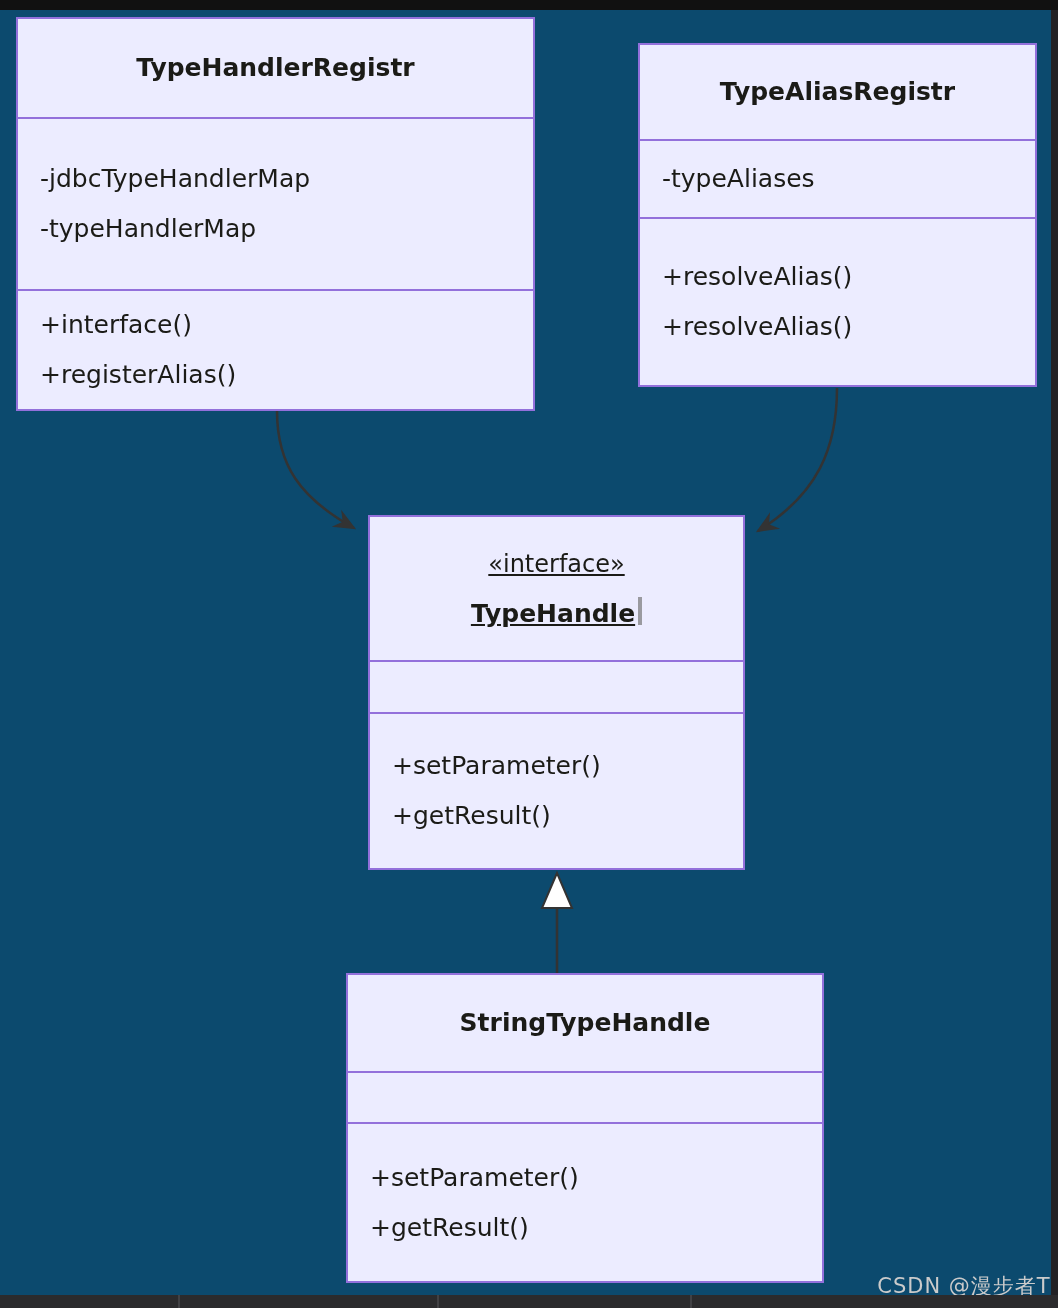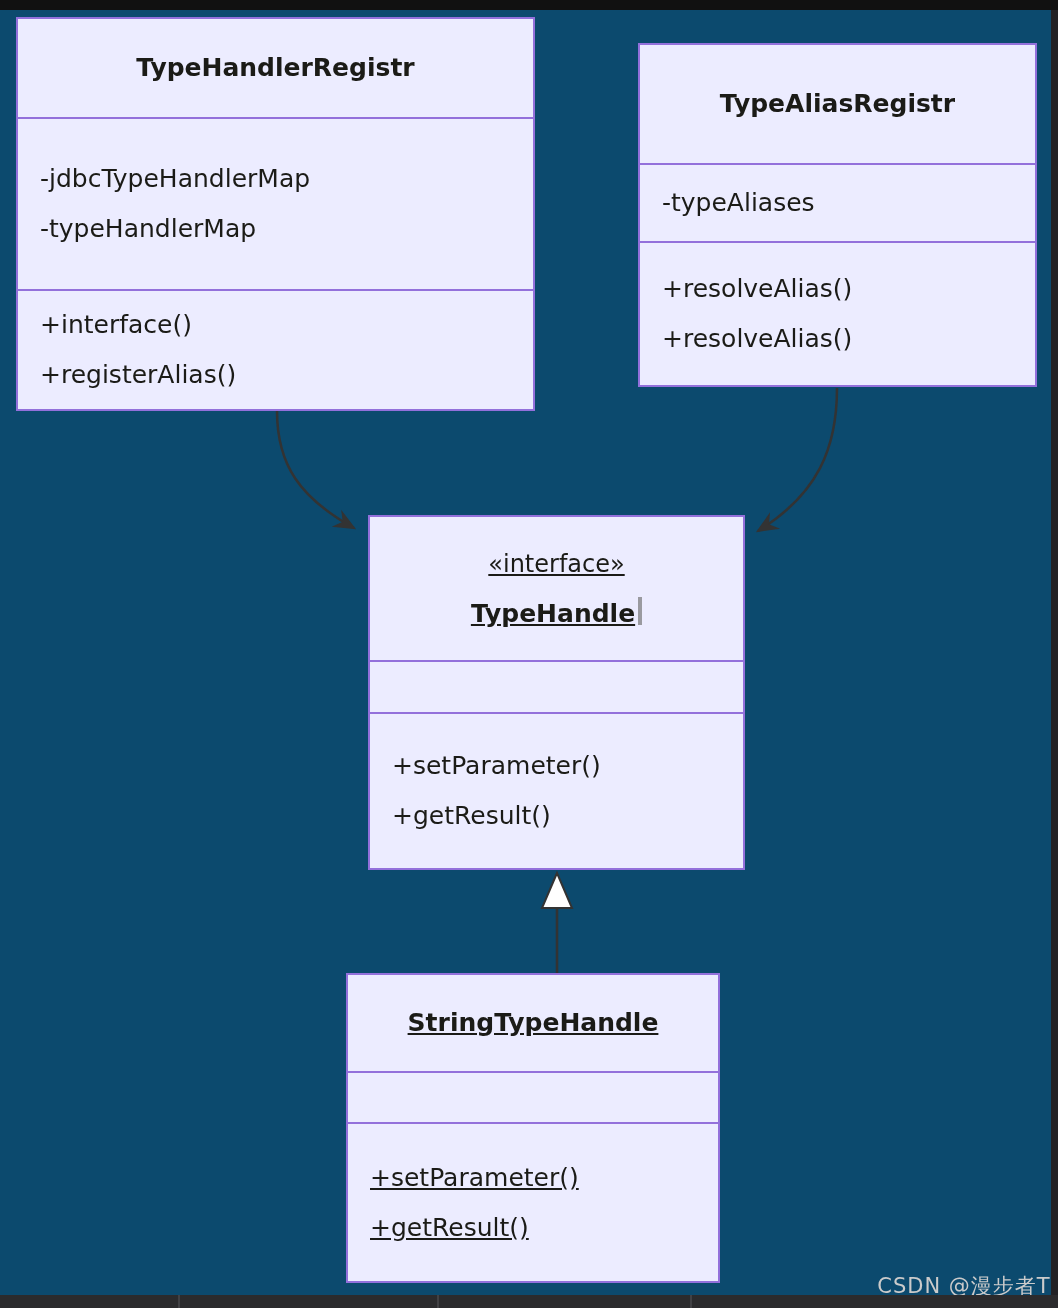--- a/index.html
+++ b/index.html
@@ -70,21 +70,21 @@
       <div class="member">-jdbcTypeHandlerMap</div>
       <div class="member">-typeHandlerMap</div>
     </div>
     <div class="cls-methods">
       <div class="member">+interface()</div>
       <div class="member">+registerAlias()</div>
     </div>
   </div>
 
   <div class="uml-class" style="left:638px;top:43px;width:399px;height:344px;">
-    <div class="cls-title" style="height:120px;">
+    <div class="cls-title" style="height:96px;">
       <div class="name-line">TypeAliasRegistr</div>
     </div>
     <div class="cls-attrs" style="height:76px;">
       <div class="member">-typeAliases</div>
     </div>
     <div class="cls-methods">
       <div class="member">+resolveAlias()</div>
       <div class="member">+resolveAlias()</div>
     </div>
   </div>
@@ -94,21 +94,21 @@
       <div class="stereotype">«interface»</div>
       <div class="name-line"><span>TypeHandle</span><span class="cursor-bar"></span></div>
     </div>
     <div class="cls-attrs" style="height:50px;"></div>
     <div class="cls-methods">
       <div class="member">+setParameter()</div>
       <div class="member">+getResult()</div>
     </div>
   </div>
 
-  <div class="uml-class" style="left:346px;top:973px;width:374px;height:310px;text-decoration:underline;">
+  <div class="uml-class" style="left:346px;top:973px;width:478px;height:310px;">
     <div class="cls-title" style="height:98px;">
       <div class="name-line">StringTypeHandle</div>
     </div>
     <div class="cls-attrs" style="height:49px;"></div>
     <div class="cls-methods">
       <div class="member">+setParameter()</div>
       <div class="member">+getResult()</div>
     </div>
   </div>
 

